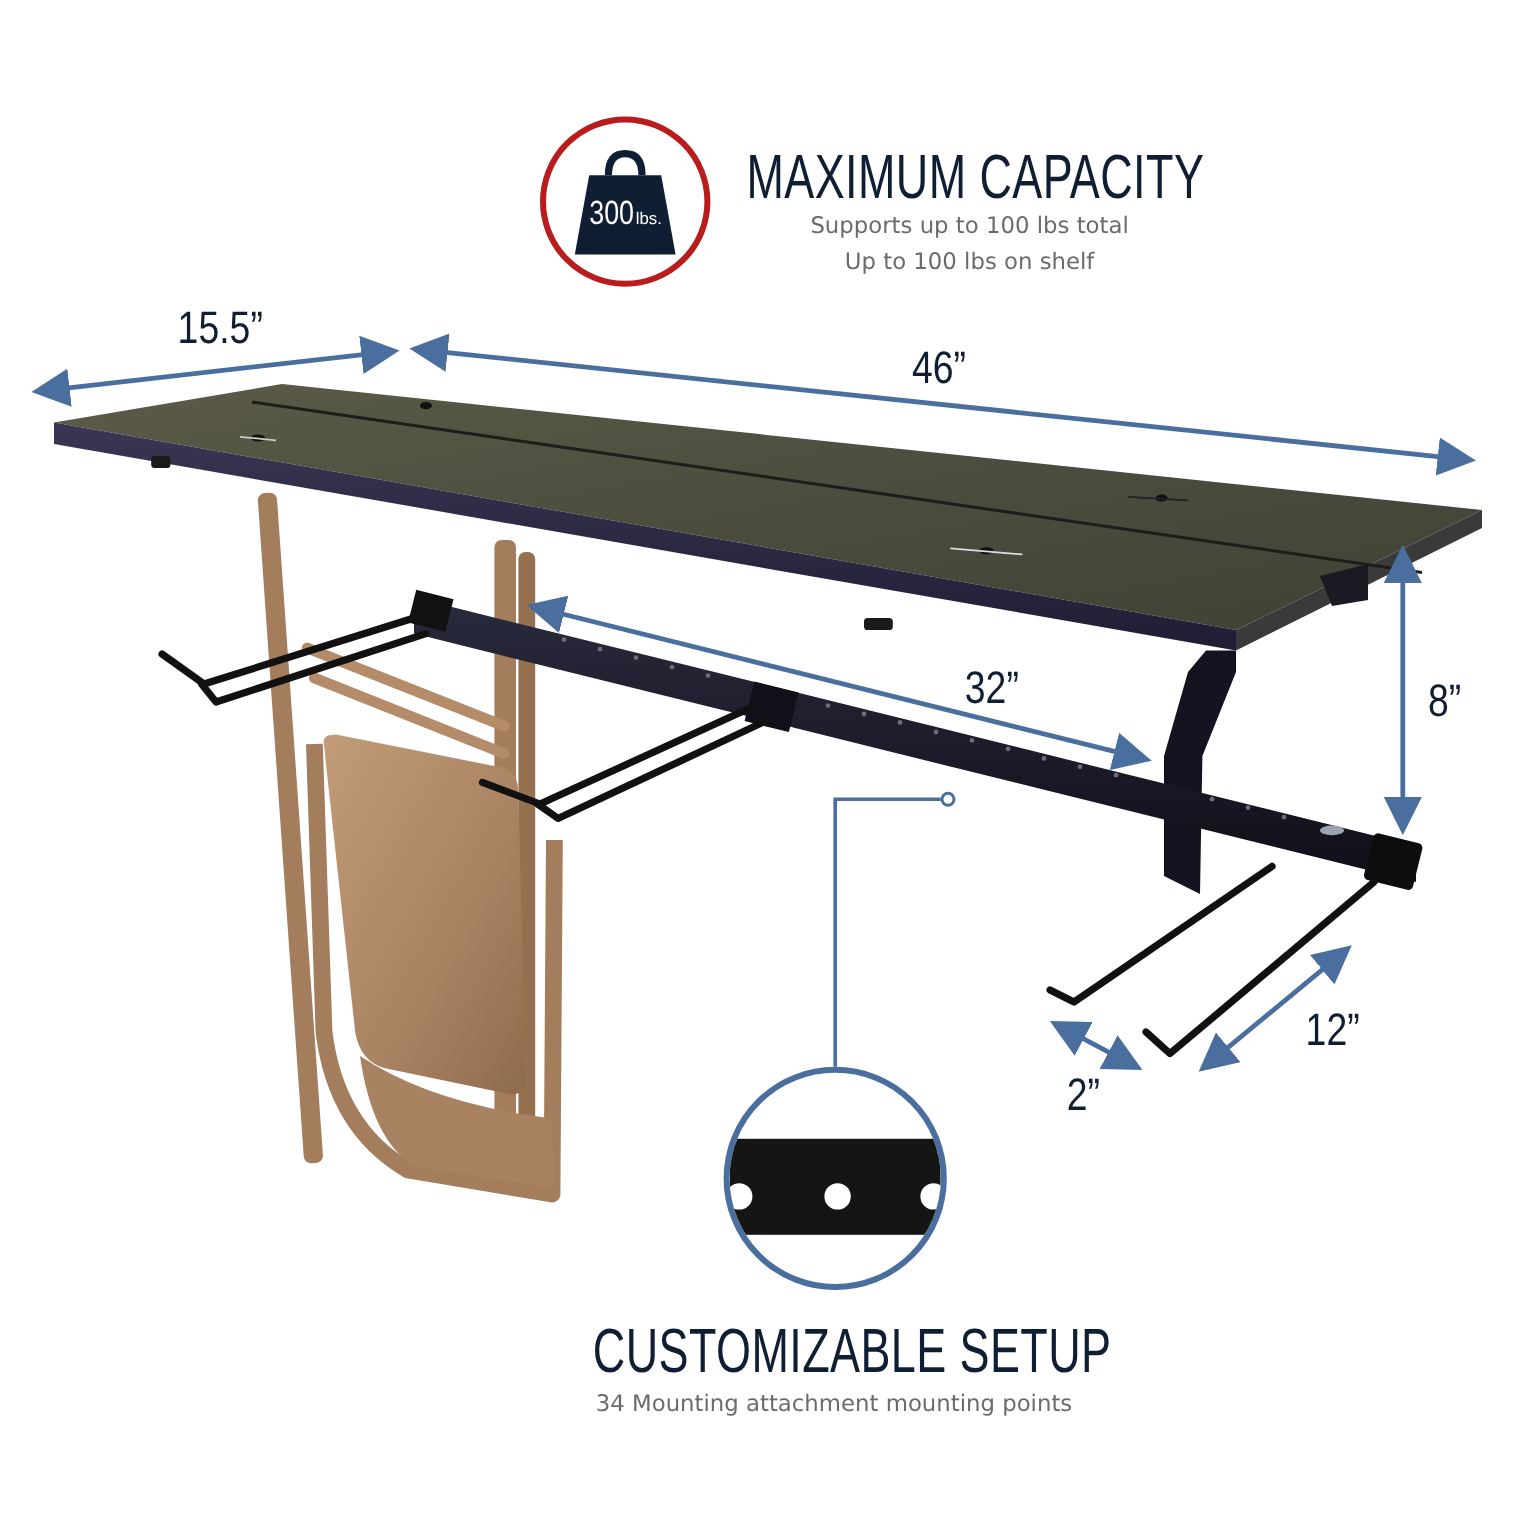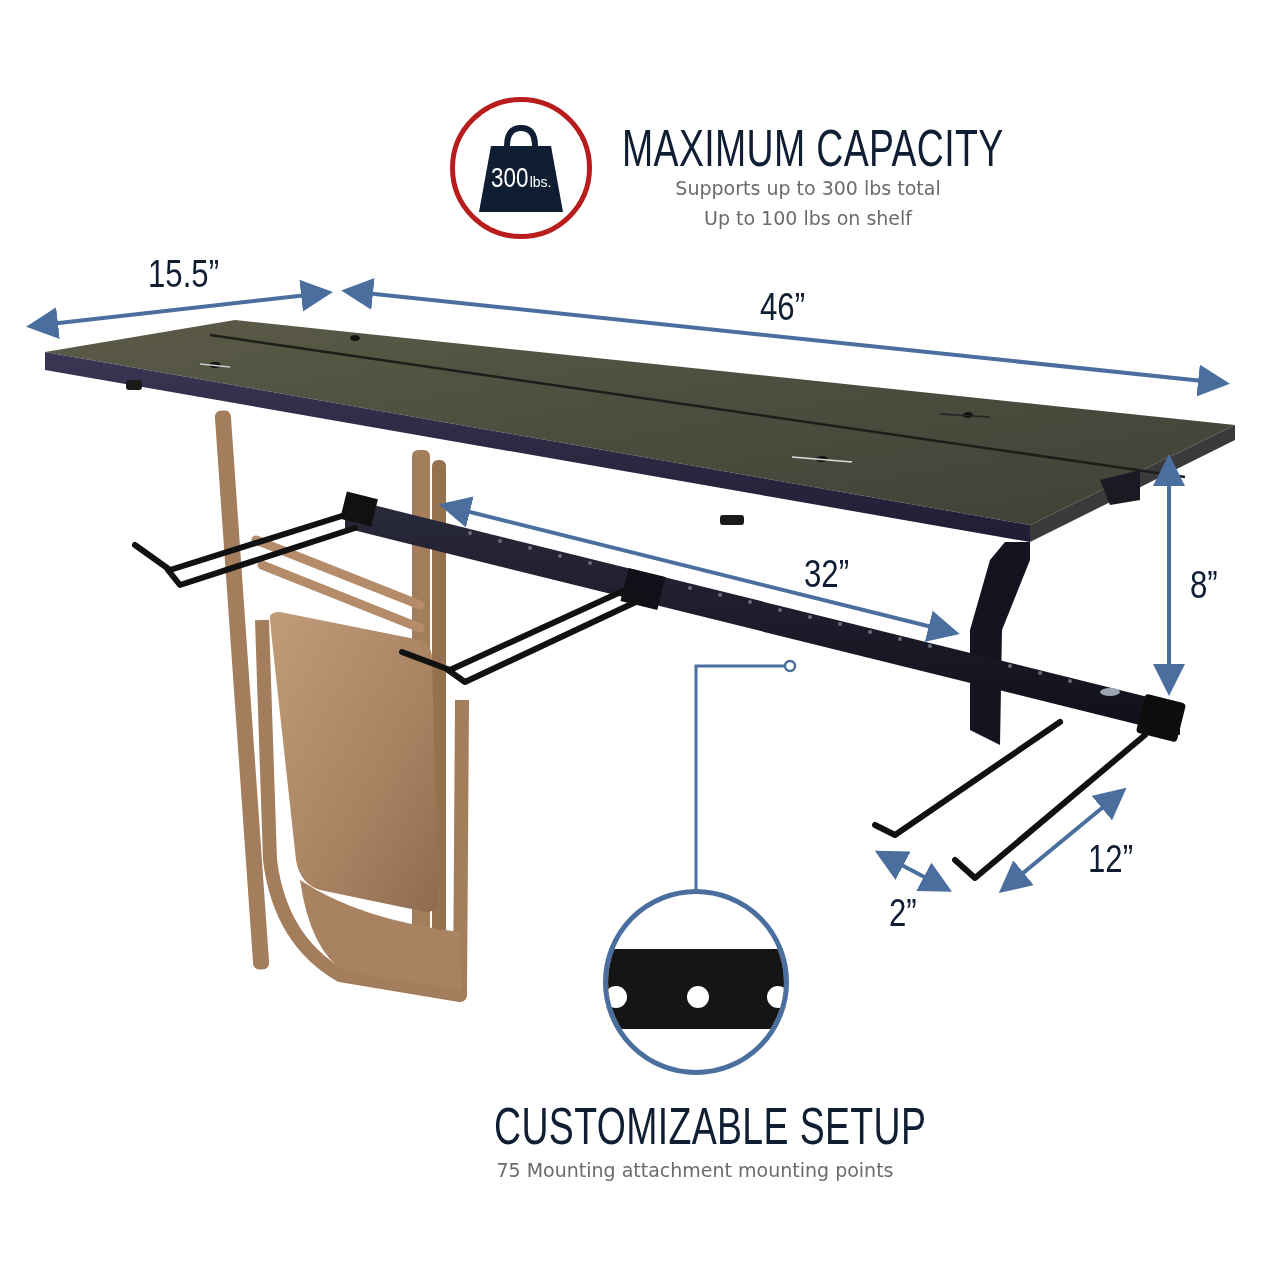--- a/index.html
+++ b/index.html
@@ -159,33 +159,33 @@
   <svg width="132" height="132" viewBox="0 0 132 132">
     <path d="M52,44 Q52,26 66,26 Q80,26 80,44" fill="none" stroke="#0f1e33" stroke-width="6"></path>
     <path d="M36,44 L96,44 L108,110 L24,110 Z" fill="#0f1e33"></path>
   </svg>
   <div class="abs" style="left:36px; top:60px; color:#fff; white-space:nowrap;">
     <span style="font-size:28px; display:inline-block; transform:scaleX(0.8); transform-origin:left; font-family:'Liberation Sans',sans-serif;">300</span><span style="font-size:14px; margin-left:-8px; font-family:'Liberation Sans',sans-serif;">lbs.</span>
   </div>
 </div>
 
 <div class="abs heading" style="left:622px; top:118px; font-size:52px; transform:scaleX(0.72);">MAXIMUM CAPACITY</div>
-<div class="abs sub" style="left:608px; top:173px; width:400px;">Supports up to 300 lbs total</div>
+<div class="abs sub" style="left:608px; top:173px; width:400px;">Supports up to 100 lbs total</div>
 <div class="abs sub" style="left:608px; top:203px; width:400px;">Up to 100 lbs on shelf</div>
 
 <div class="abs dim" style="left:148px; top:255px;">15.5”</div>
 <div class="abs dim" style="left:760px; top:288px;">46”</div>
 <div class="abs dim" style="left:804px; top:555px;">32”</div>
 <div class="abs dim" style="left:1190px; top:566px;">8”</div>
 <div class="abs dim" style="left:889px; top:894px;">2”</div>
 <div class="abs dim" style="left:1088px; top:840px;">12”</div>
 
 <div class="abs zoom-circle" style="left:603px; top:889px;">
   <svg width="176" height="176" viewBox="0 0 176 176">
     <rect x="0" y="55" width="176" height="80" fill="#151515"></rect>
     <circle cx="8" cy="103" r="11" fill="#fff"></circle>
     <circle cx="90" cy="103" r="11" fill="#fff"></circle>
     <circle cx="170" cy="103" r="11" fill="#fff"></circle>
   </svg>
 </div>
 
 <div class="abs heading" style="left:494px; top:1096px; font-size:52px; transform:scaleX(0.72);">CUSTOMIZABLE SETUP</div>
-<div class="abs sub" style="left:440px; top:1155px; width:510px;">75 Mounting attachment mounting points</div>
+<div class="abs sub" style="left:440px; top:1155px; width:510px;">34 Mounting attachment mounting points</div>
 
 </body></html>

